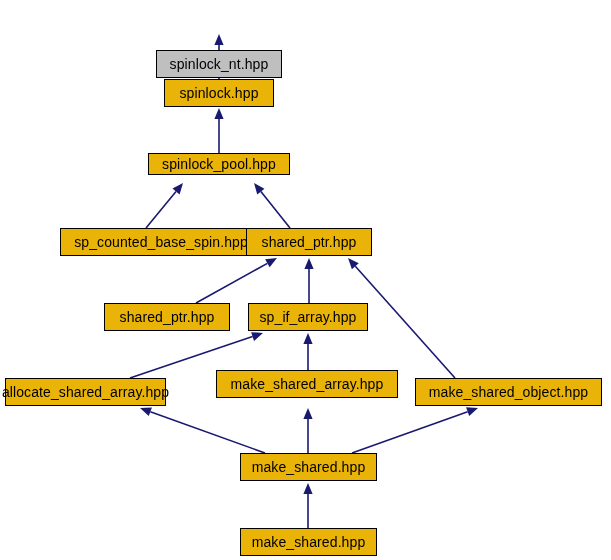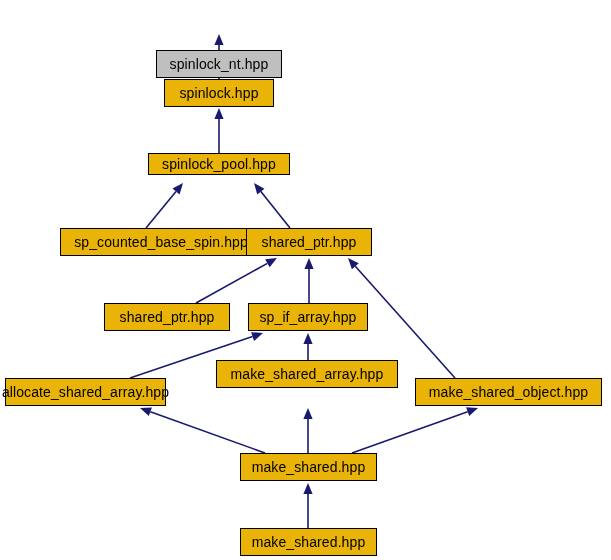--- a/index.html
+++ b/index.html
@@ -121,21 +121,21 @@
     </div>
     <div class="graph-node" style="left: 104px; top: 303px; width: 126px; height: 28px;">
       <span class="node-label">shared_ptr.hpp</span>
     </div>
     <div class="graph-node" style="left: 248px; top: 303px; width: 120px; height: 28px;">
       <span class="node-label">sp_if_array.hpp</span>
     </div>
     <div class="graph-node" style="left: 5px; top: 378px; width: 161px; height: 28px;">
       <span class="node-label">allocate_shared_array.hpp</span>
     </div>
-    <div class="graph-node" style="left: 216px; top: 360px; width: 182px; height: 28px;">
+    <div class="graph-node" style="left: 216px; top: 370px; width: 182px; height: 28px;">
       <span class="node-label">make_shared_array.hpp</span>
     </div>
     <div class="graph-node" style="left: 415px; top: 378px; width: 187px; height: 28px;">
       <span class="node-label">make_shared_object.hpp</span>
     </div>
     <div class="graph-node" style="left: 240px; top: 453px; width: 137px; height: 28px;">
       <span class="node-label">make_shared.hpp</span>
     </div>
     <div class="graph-node" style="left: 240px; top: 528px; width: 137px; height: 28px;">
       <span class="node-label">make_shared.hpp</span>

